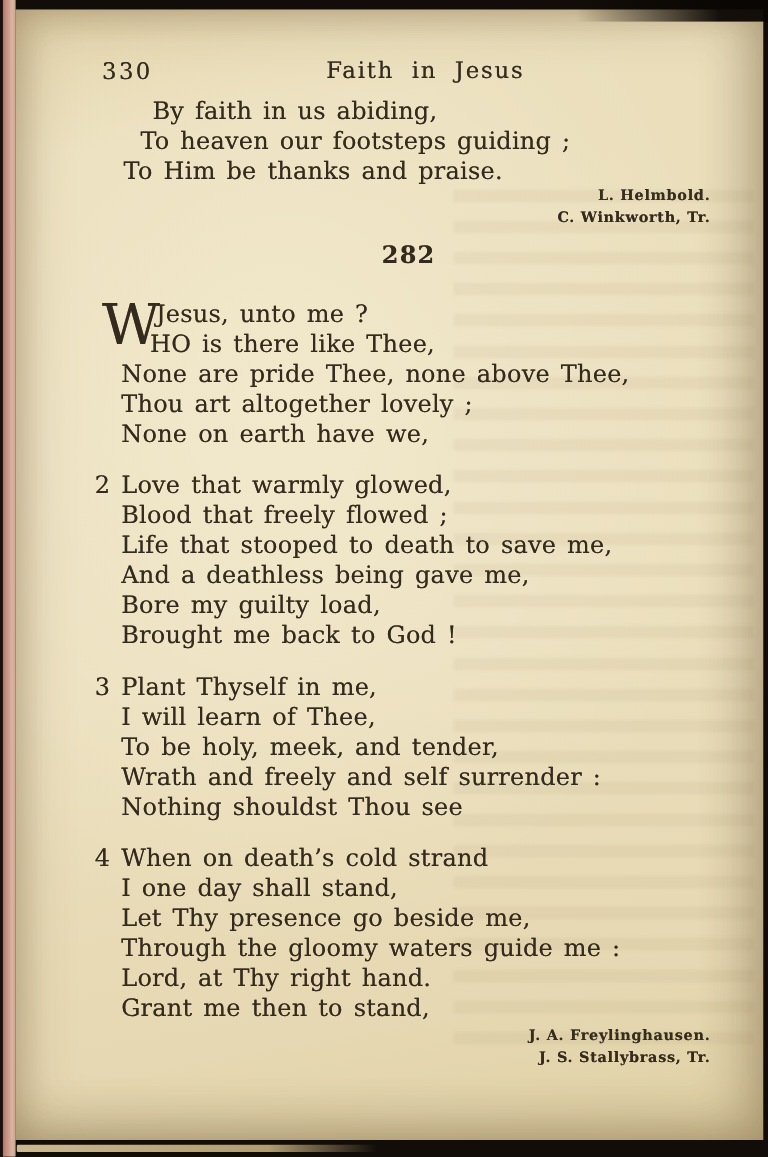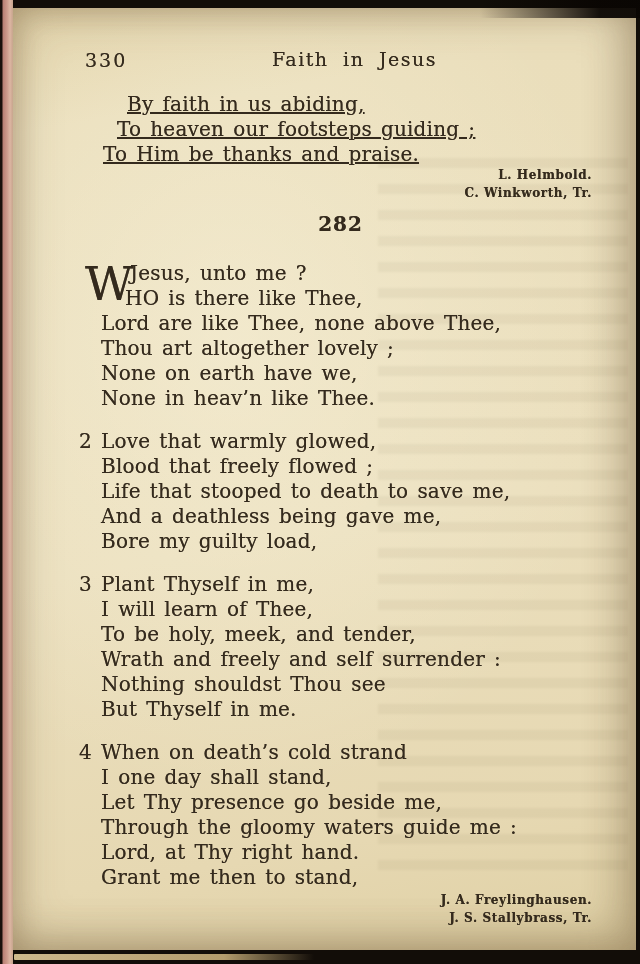--- a/index.html
+++ b/index.html
@@ -37,21 +37,21 @@
   
   .ghost{
     position:absolute;right:8px;top:150px;width:250px;height:720px;pointer-events:none;
     background:repeating-linear-gradient(180deg, rgba(110,90,55,0.06) 0 10px, rgba(110,90,55,0) 10px 26px);
     filter:blur(1.2px);
   }
   .header{position:relative;margin-top:40px;height:26px;padding-left:24px;}
   .page-number{position:absolute;left:72px;top:1px;font-size:19px;letter-spacing:2px;}
   .running-title{display:block;text-align:center;font-size:19px;letter-spacing:1.5px;word-spacing:7px;transform:translateX(18px);}
   .line{font-size:20px;line-height:25px;letter-spacing:0.2px;word-spacing:2.5px;white-space:nowrap;}
-  .prev-hymn{margin-top:18px;text-decoration:underline;}
+  .prev-hymn{margin-top:6px;}
   .prev-hymn .l0{margin-left:114px;}
   .prev-hymn .l1{margin-left:104px;}
   .prev-hymn .l2{margin-left:90px;}
   .attr-block{text-align:right;margin-right:44px;font-size:12px;line-height:17.5px;letter-spacing:0.6px;font-weight:bold;}
   .hymn-number{margin-top:10px;text-align:center;font-weight:bold;font-size:20px;letter-spacing:1px;transform:translateX(16px);}
   .verse{position:relative;margin-left:88px;margin-top:18px;}
   .verse.v1{margin-top:25px;}
   .dropcap{position:absolute;left:-16px;top:1px;font-size:47px;line-height:44px;}
   .v1 .fl1{padding-left:24px;}
   .v1 .fl2{padding-left:29px;}
@@ -83,43 +83,42 @@
     <div>L. Helmbold.</div>
     <div>C. Winkworth, Tr.</div>
   </div>
 
   <div class="hymn-number">282</div>
 
   <div class="verse v1">
     <span class="dropcap">W</span>
     <div class="line fl2">Jesus, unto me ?</div>
     <div class="line fl1">HO is there like Thee,</div>
-    <div class="line">Lord are like Thee, none above Thee,</div>
+    <div class="line">None are pride Thee, none above Thee,</div>
     <div class="line">Thou art altogether lovely ;</div>
     <div class="line">None on earth have we,</div>
-    <div class="line">None in heav’n like Thee.</div>
   </div>
 
   <div class="verse">
     <span class="vnum">2</span>
     <div class="line">Love that warmly glowed,</div>
     <div class="line">Blood that freely flowed ;</div>
     <div class="line">Life that stooped to death to save me,</div>
     <div class="line">And a deathless being gave me,</div>
     <div class="line">Bore my guilty load,</div>
+    <div class="line">Brought me back to God !</div>
   </div>
 
   <div class="verse">
     <span class="vnum">3</span>
     <div class="line">Plant Thyself in me,</div>
     <div class="line">I will learn of Thee,</div>
     <div class="line">To be holy, meek, and tender,</div>
     <div class="line">Wrath and freely and self surrender :</div>
     <div class="line">Nothing shouldst Thou see</div>
-    <div class="line">But Thyself in me.</div>
   </div>
 
   <div class="verse">
     <span class="vnum">4</span>
     <div class="line">When on death’s cold strand</div>
     <div class="line">I one day shall stand,</div>
     <div class="line">Let Thy presence go beside me,</div>
     <div class="line">Through the gloomy waters guide me :</div>
     <div class="line">Lord, at Thy right hand.</div>
     <div class="line">Grant me then to stand,</div>

